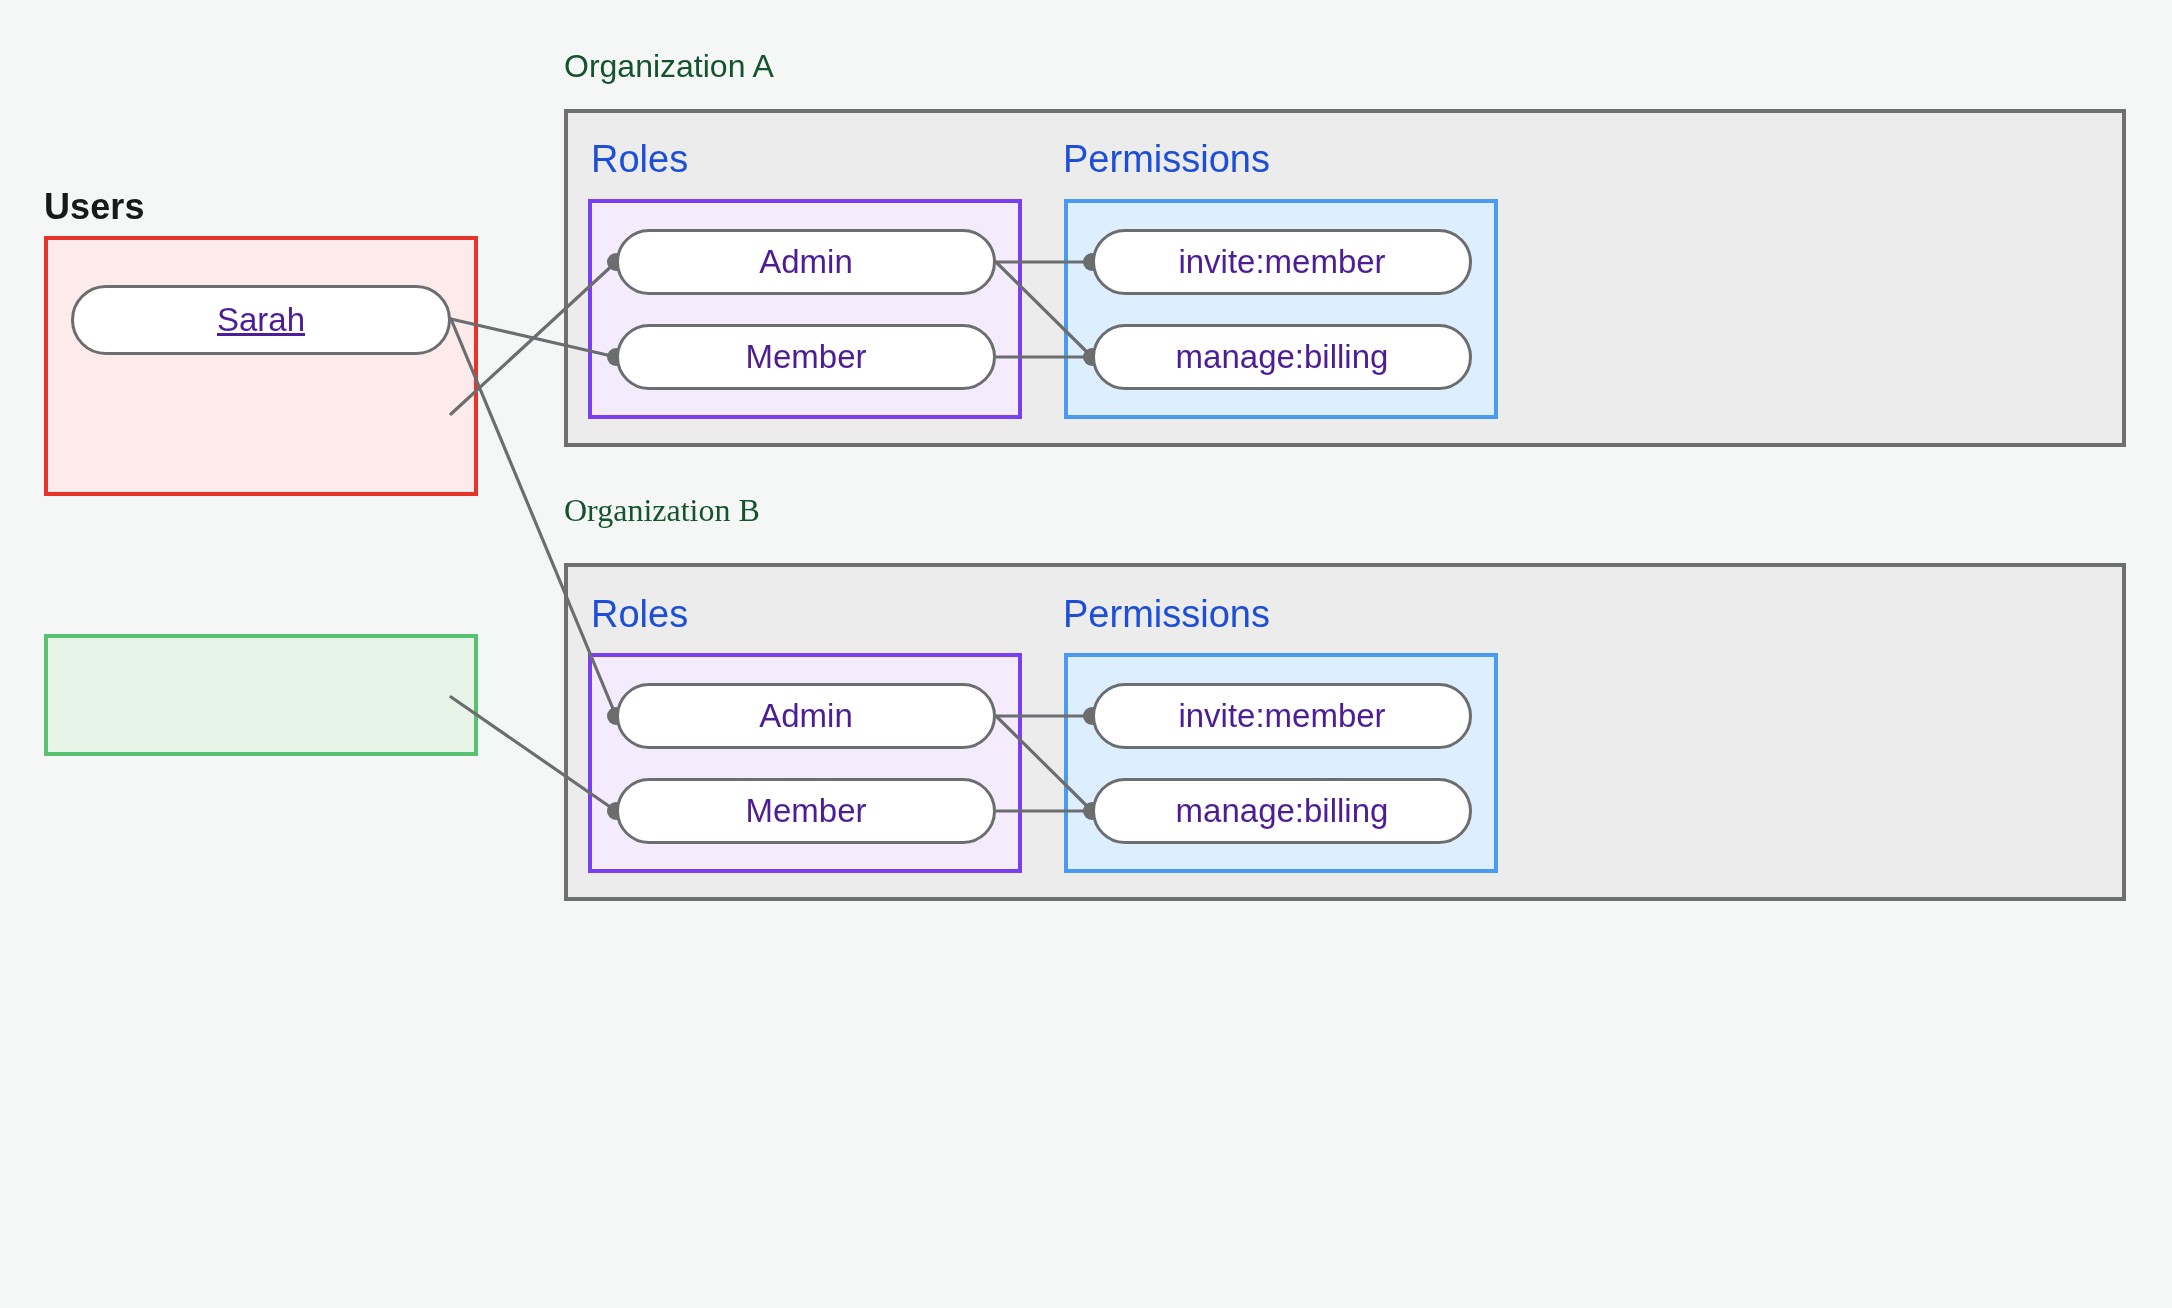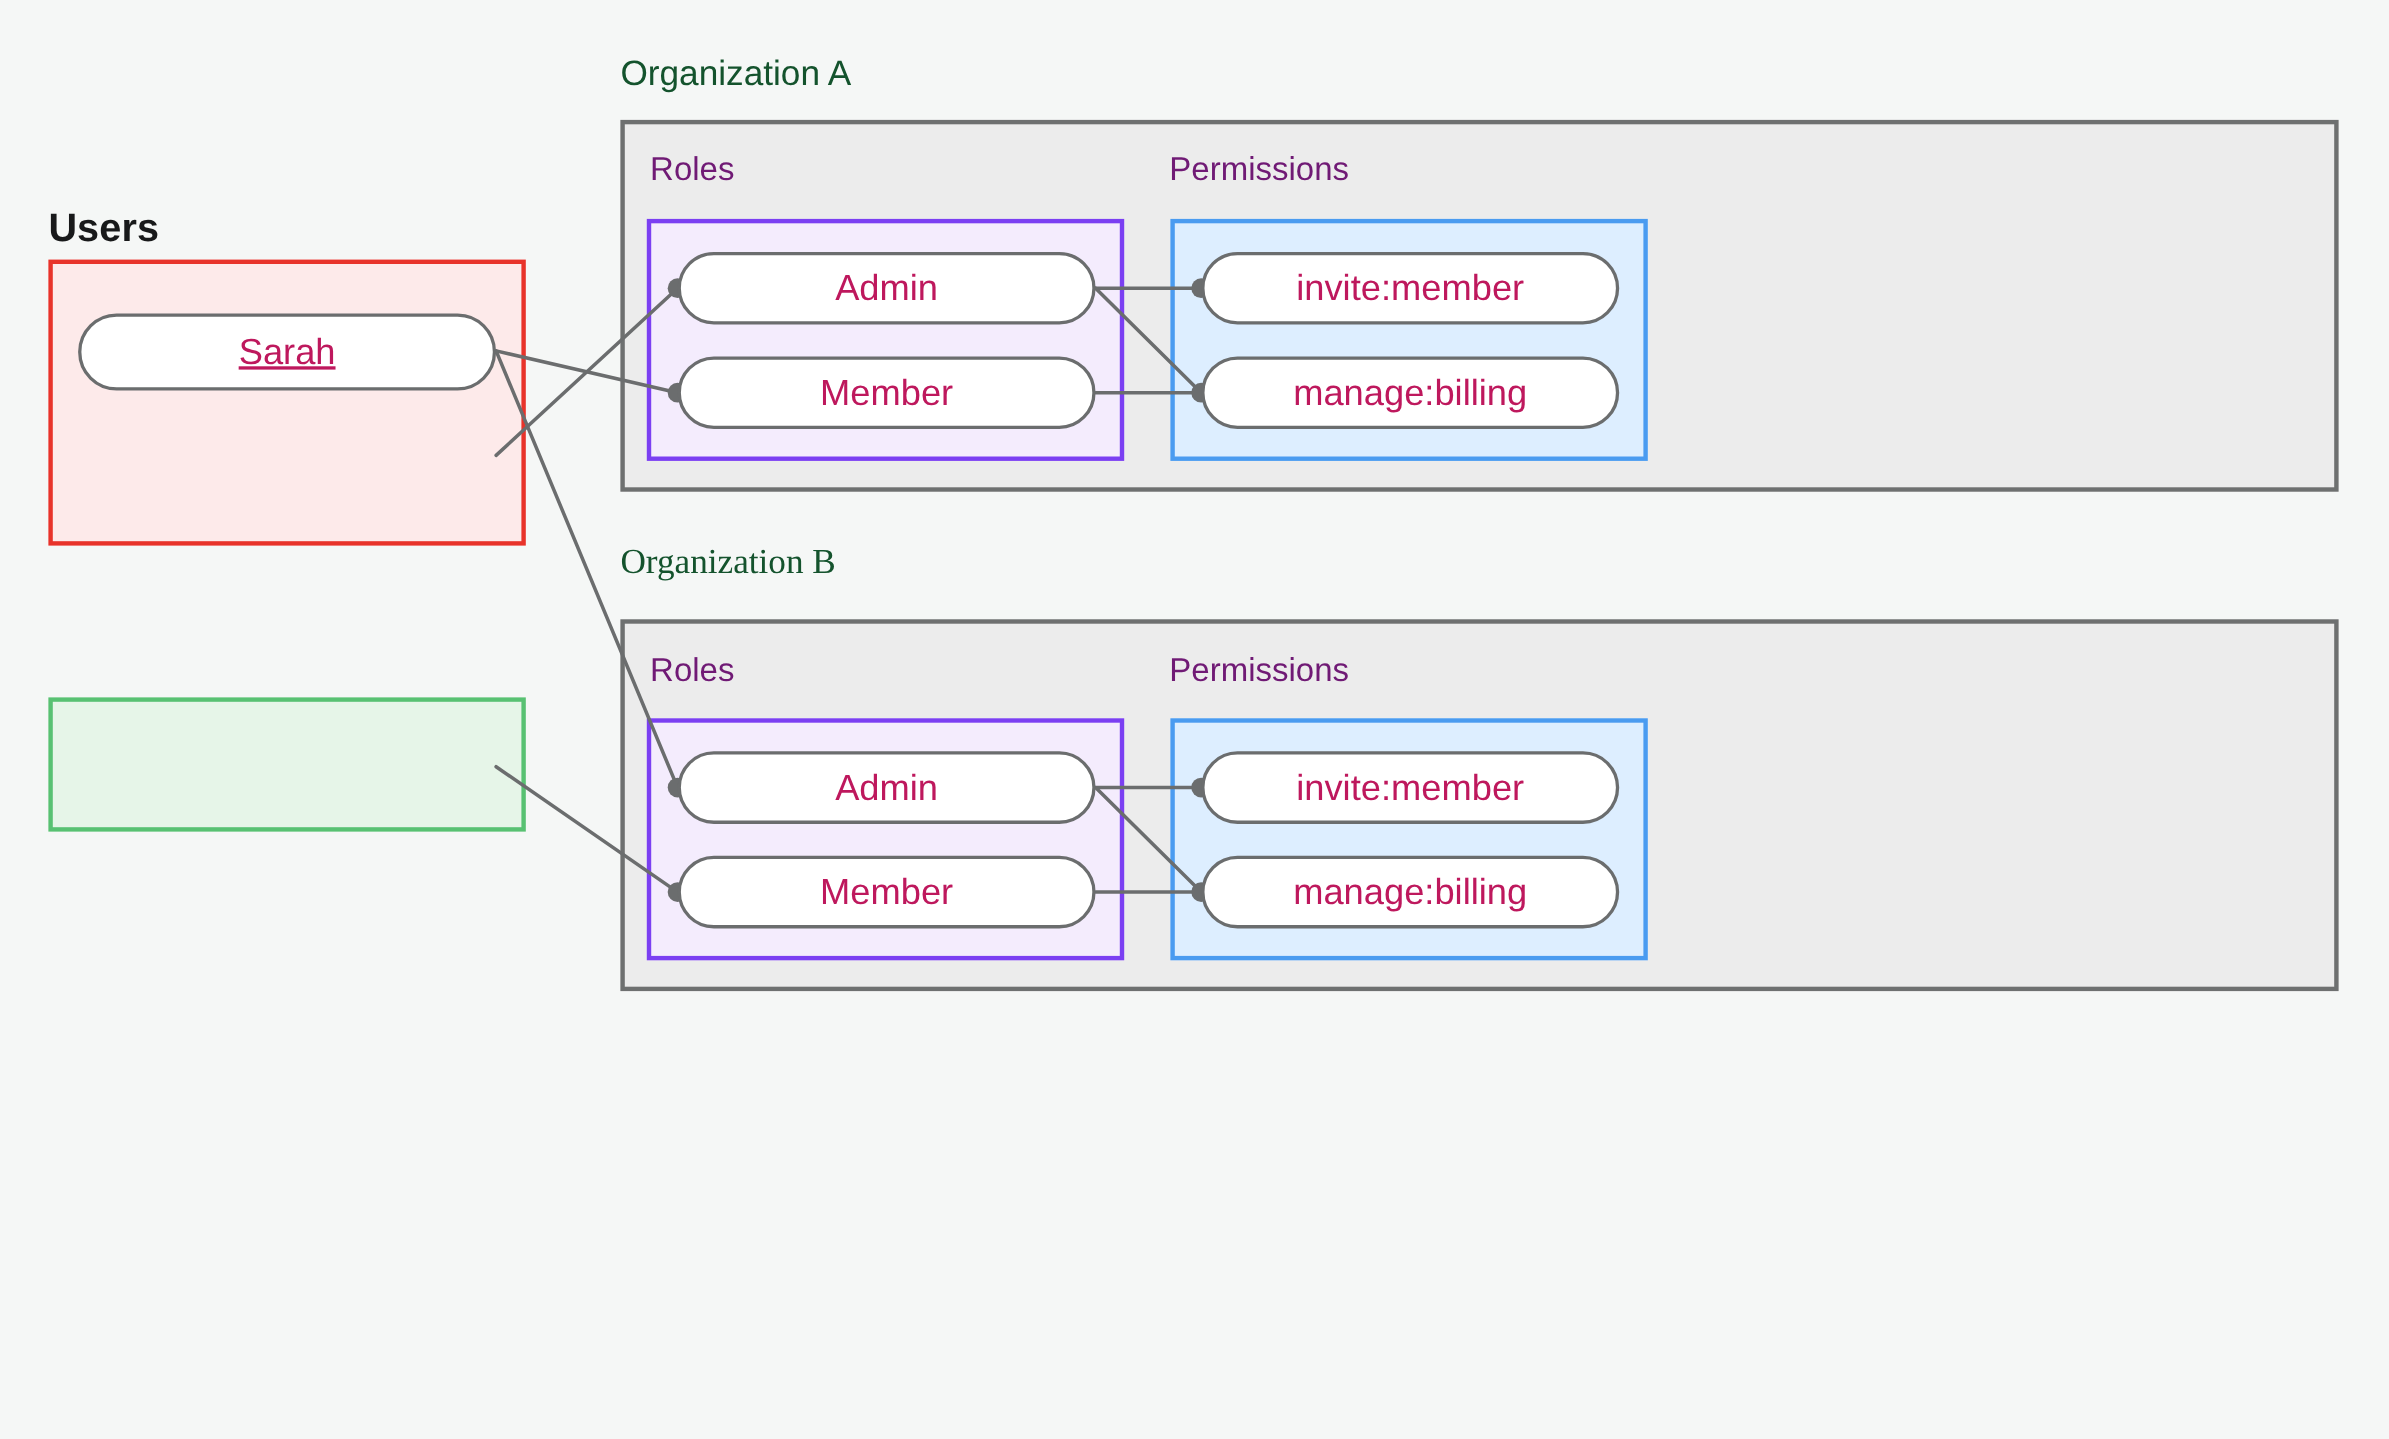--- a/index.html
+++ b/index.html
@@ -35,23 +35,23 @@
   .org-title {
     position: absolute;
     font-size: 32px;
     font-weight: 400;
     color: #14532d;
     white-space: nowrap;
     z-index: 2;
   }
   .section-label {
     position: absolute;
-    font-size: 30px;
+    font-size: 38px;
     font-weight: 400;
-    color: #701a75;
+    color: #1d4ed8;
     white-space: nowrap;
     z-index: 4;
   }
   .box {
     position: absolute;
     box-sizing: border-box;
     z-index: 1;
   }
   .box-users {
     background: #fdeaea;
@@ -78,21 +78,21 @@
   .pill {
     position: absolute;
     box-sizing: border-box;
     background: #ffffff;
     border: 3px solid #6b6d6e;
     border-radius: 100px;
     display: flex;
     align-items: center;
     justify-content: center;
     font-size: 33px;
-    color: #be185d;
+    color: #4c1d95;
     z-index: 6;
     white-space: nowrap;
   }
 </style>
 </head>
 <body>
 
 <div id="stage">
 
   <div class="group-title" style="left:44px; top:172px;margin-top:14px;">Users</div>

